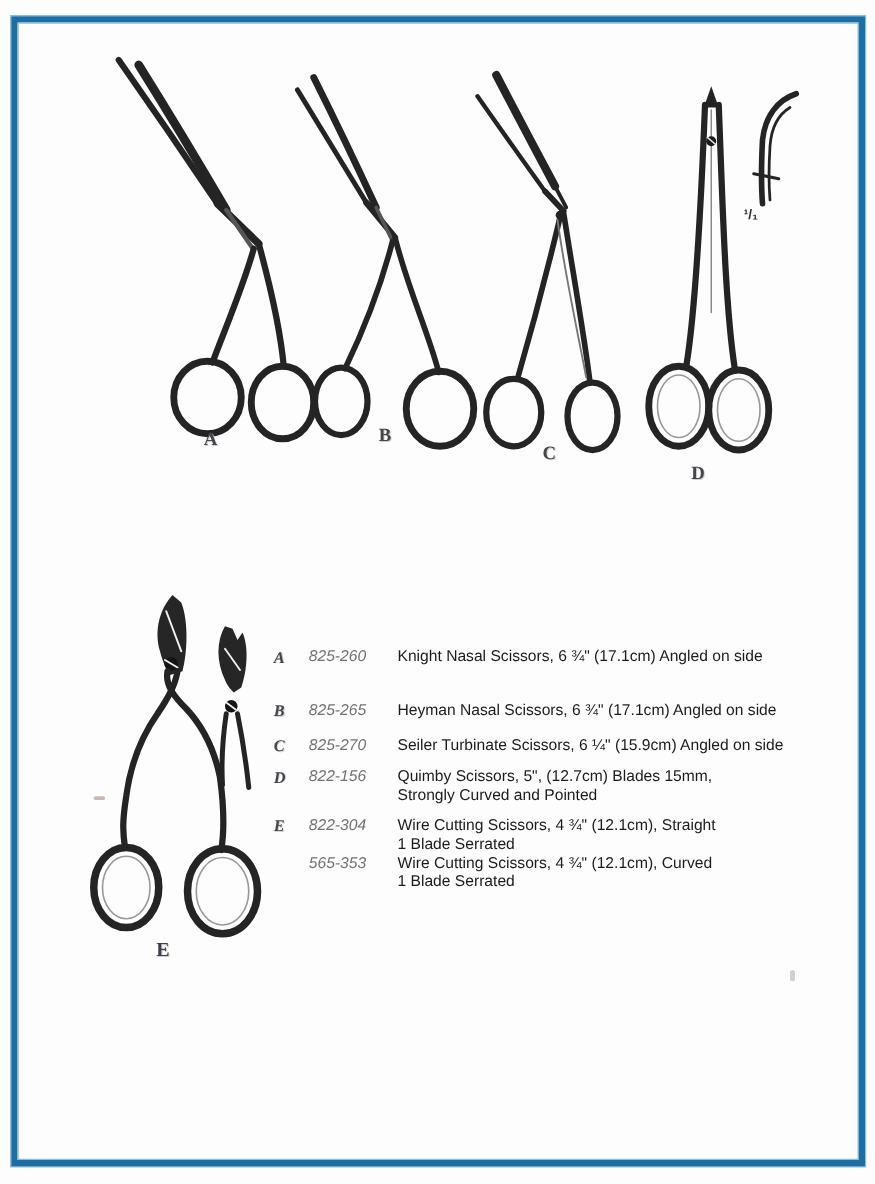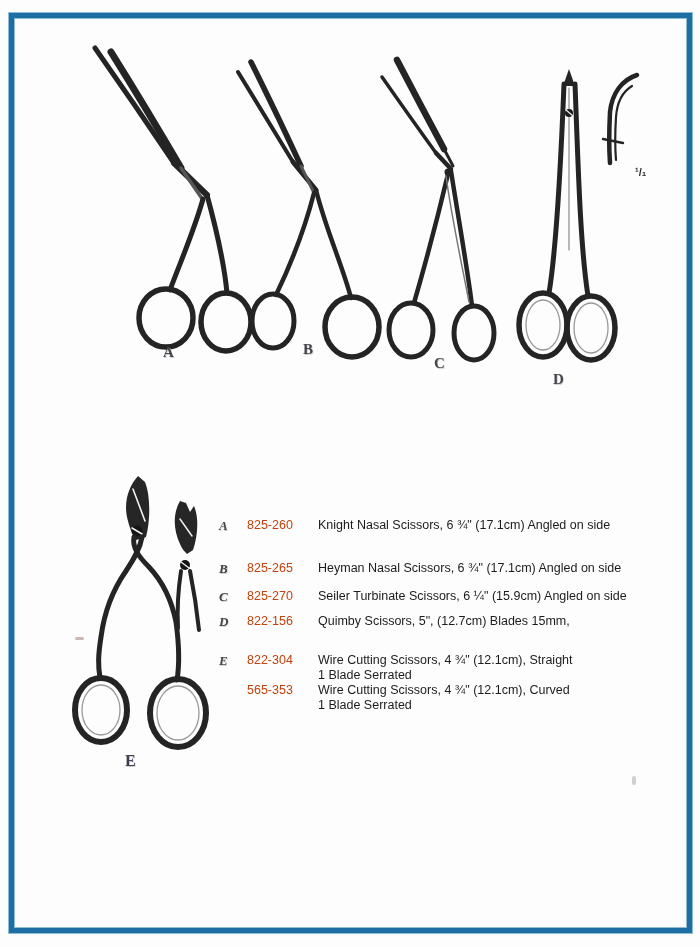--- a/index.html
+++ b/index.html
@@ -16,36 +16,36 @@
   .fig-label{
     position:absolute;font-family:"Liberation Serif",serif;font-weight:bold;
     font-size:15px;color:#45454c;text-shadow:0.8px 0.8px 0 #cfcfcf;
   }
   .fig-label.a{left:163px;top:344px;}
   .fig-label.b{left:303px;top:341px;}
   .fig-label.c{left:434px;top:355px;}
   .fig-label.d{left:553px;top:371px;}
   .fig-label.e{left:125px;top:752px;font-size:16px;color:#413d52;}
   .scale-note{
-    position:absolute;left:595px;top:166px;font-size:11px;font-weight:bold;color:#2e2e2e;margin-left:40px;
+    position:absolute;left:595px;top:166px;font-size:11px;font-weight:bold;color:#2e2e2e;
   }
   .section-title{
     position:absolute;left:313px;top:485px;font-size:17px;font-weight:bold;
     letter-spacing:0.3px;color:#111;white-space:nowrap;
   }
   .row{
     position:absolute;left:219px;width:466px;
     display:grid;grid-template-columns:28px 71px auto;
     font-size:12.5px;line-height:15px;white-space:nowrap;
   }
   .row .letter{
     font-family:"Liberation Serif",serif;font-weight:bold;font-style:italic;
     font-size:13px;color:#45454c;text-shadow:0.7px 0.7px 0 #cfcfcf;
   }
-  .row .code{color:#c2410c;}
+  .row .code{color:#737373;font-style:italic;}
   .row .desc .l{display:block;}
   .r1{top:518px;} .r2{top:561px;} .r3{top:589px;}
   .r4{top:614px;} .r5{top:653px;} .r6{top:683px;}
   .artifact{position:absolute;border-radius:2px;}
   .artifact.dash{left:75px;top:637px;width:9px;height:3px;background:#a98b86;opacity:0.6;}
   .artifact.speck{left:632px;top:776px;width:4px;height:9px;background:#9a9a9a;opacity:0.45;}
 </style>
 </head>
 <body>
 
@@ -159,20 +159,21 @@
     <span class="desc">
       <span class="l">Seiler Turbinate Scissors, 6 ¼" (15.9cm) Angled on side</span>
       <span class="l"></span>
     </span>
   </div>
   <div class="row r4">
     <span class="letter">D</span>
     <span class="code">822-156</span>
     <span class="desc">
       <span class="l">Quimby Scissors, 5", (12.7cm) Blades 15mm,</span>
+      <span class="l">Strongly Curved and Pointed</span>
     </span>
   </div>
   <div class="row r5">
     <span class="letter">E</span>
     <span class="code">822-304</span>
     <span class="desc">
       <span class="l">Wire Cutting Scissors, 4 ¾" (12.1cm), Straight</span>
       <span class="l">1 Blade Serrated</span>
     </span>
   </div>

